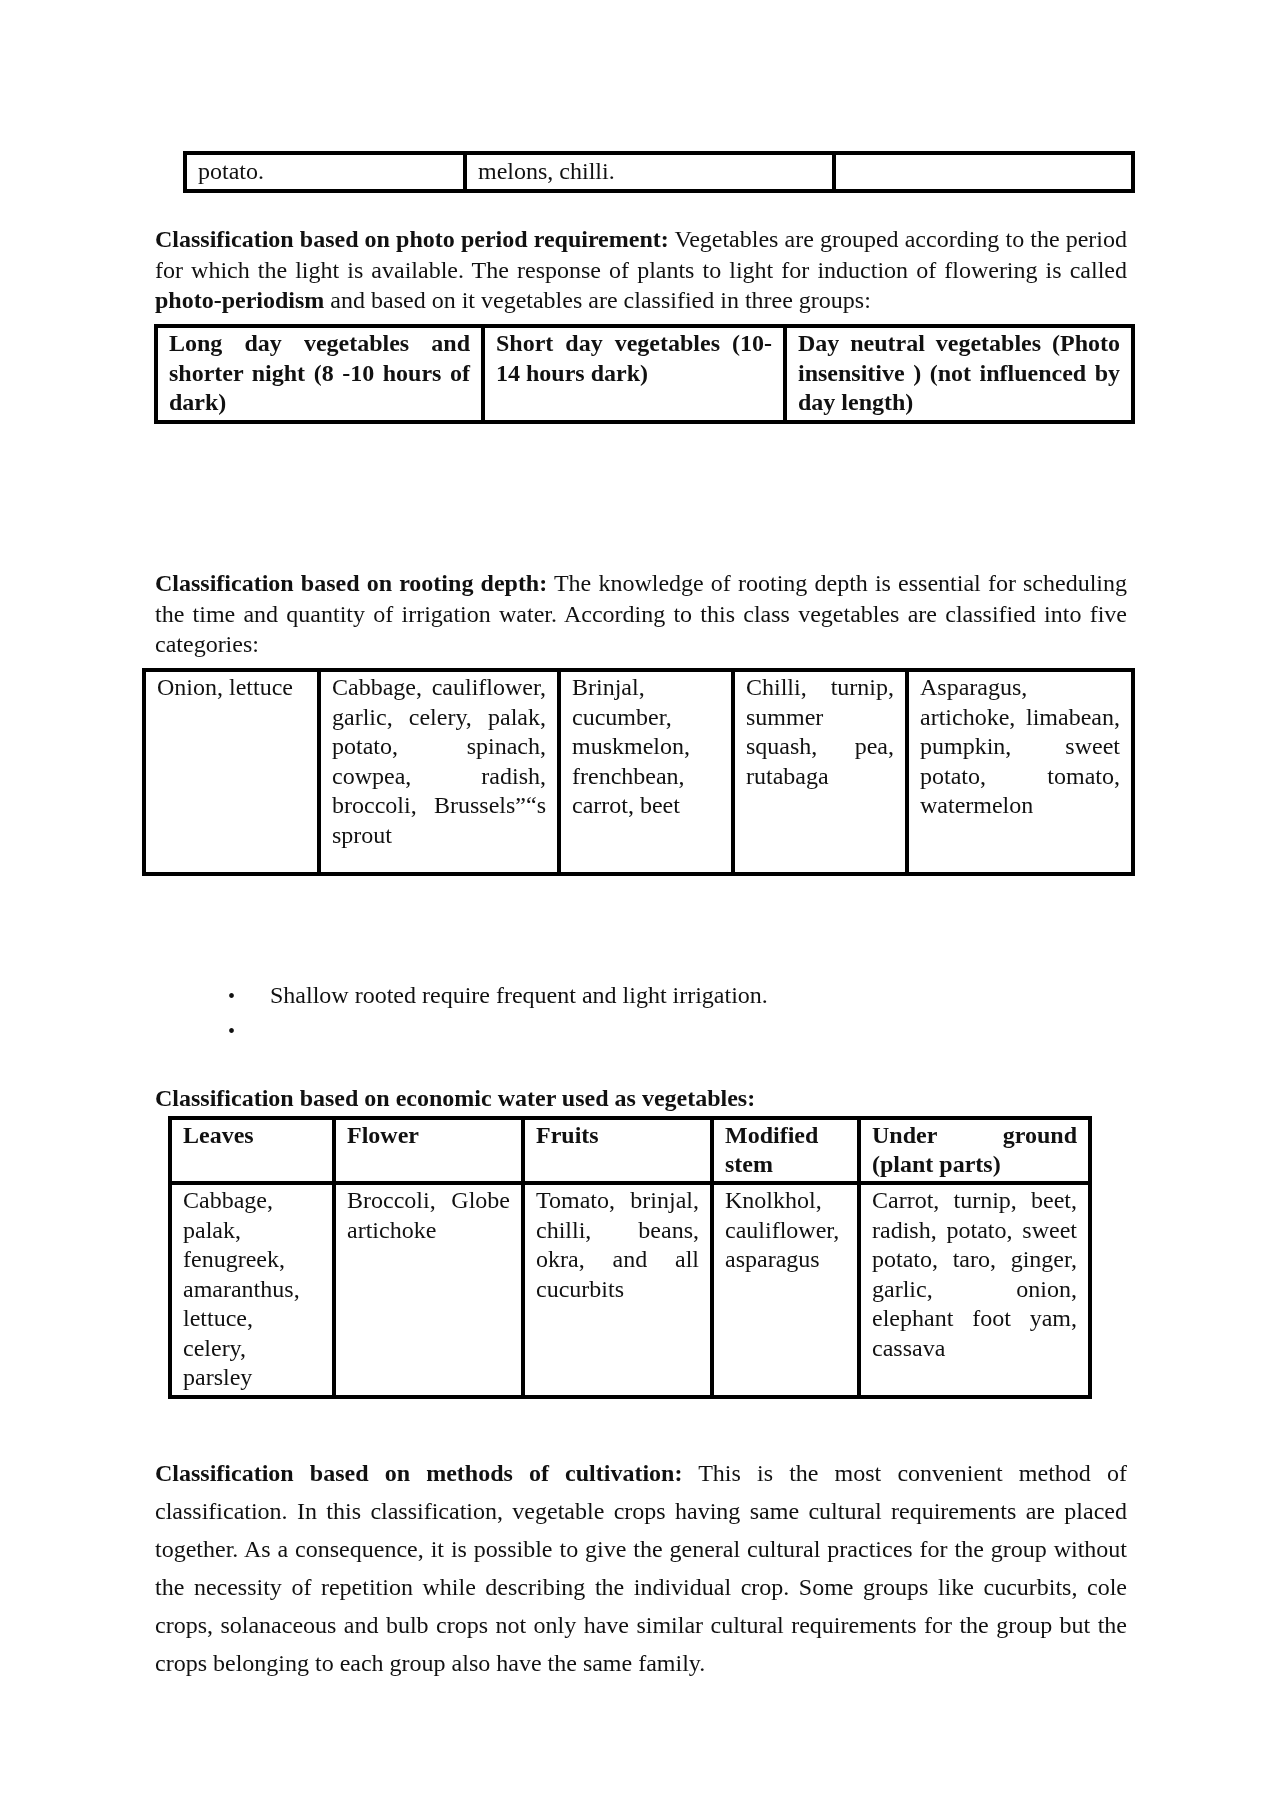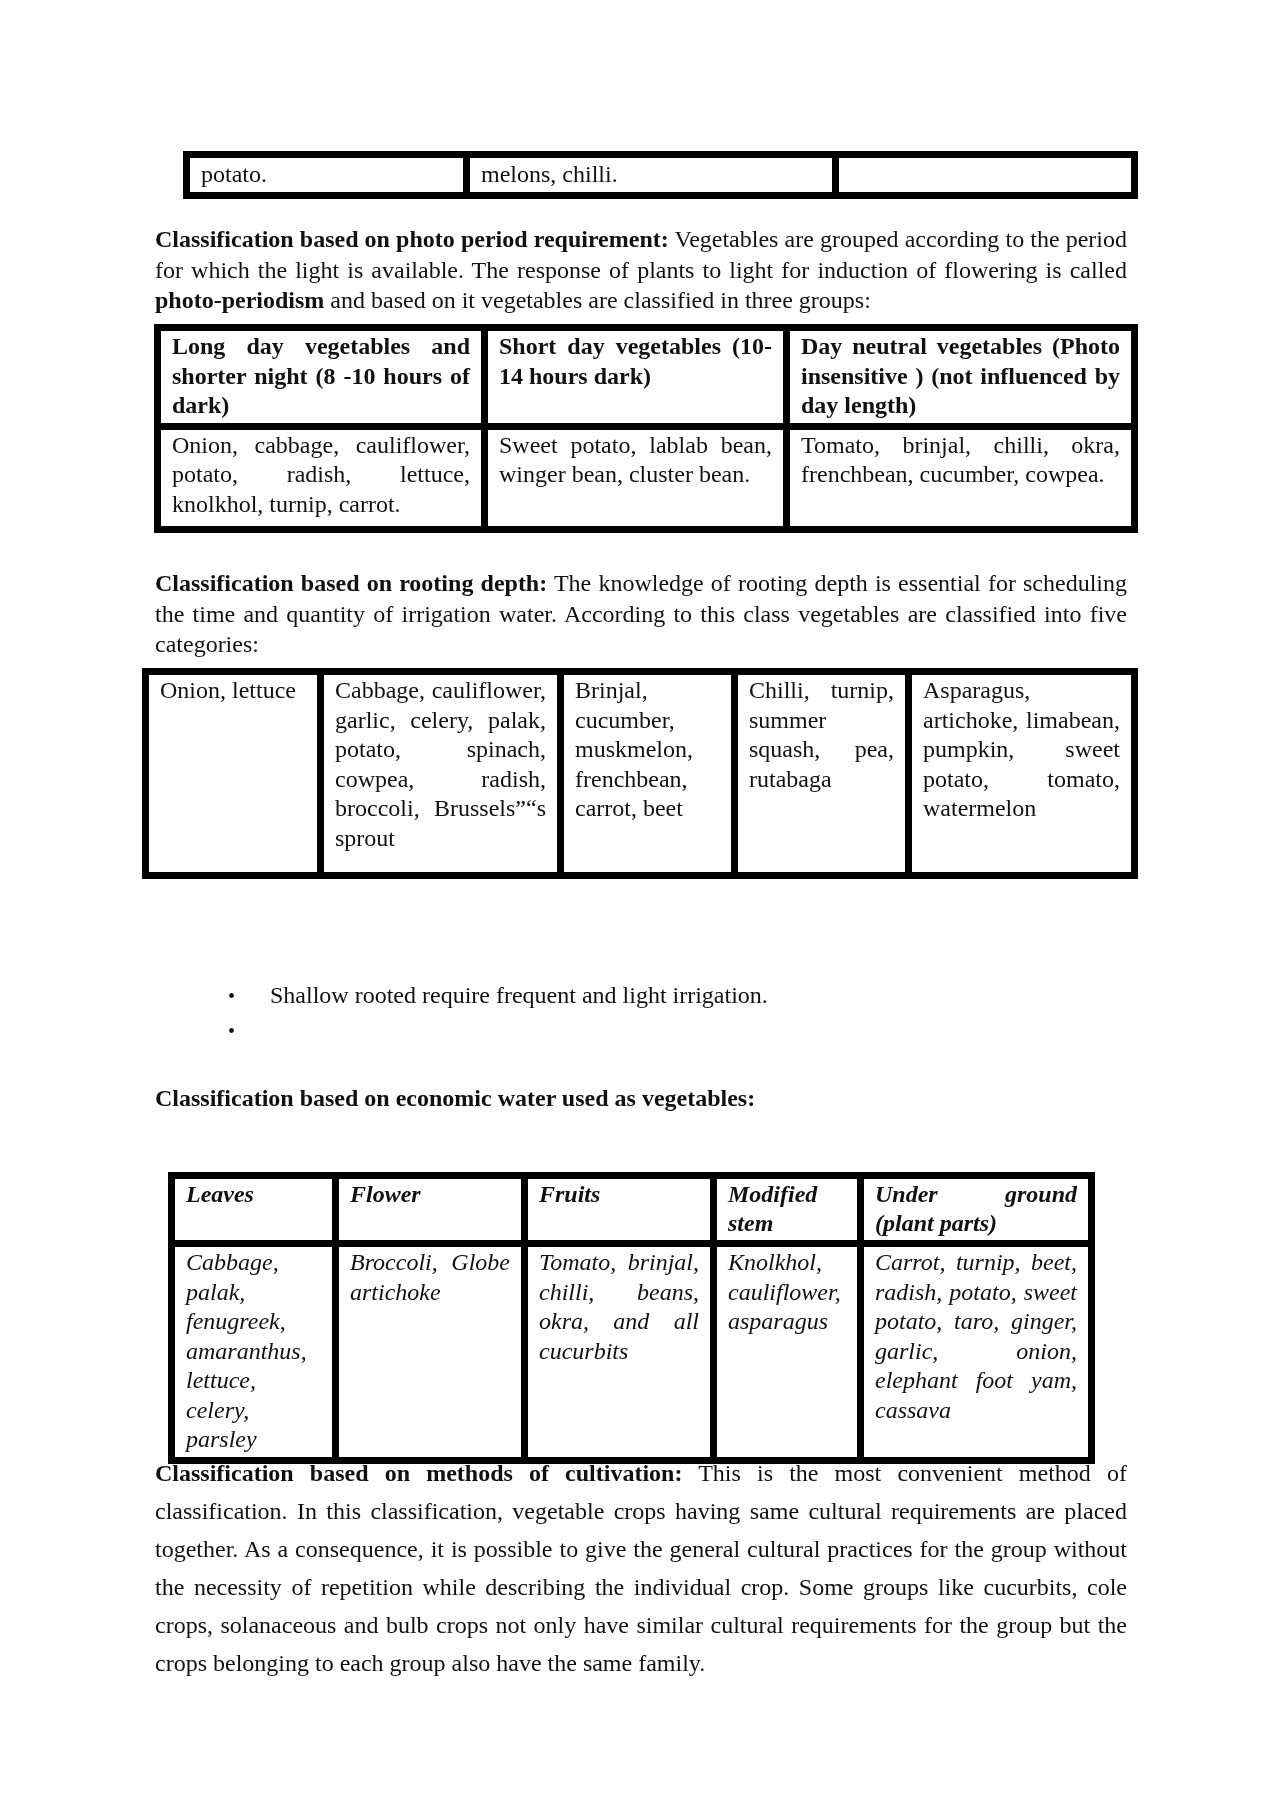--- a/index.html
+++ b/index.html
@@ -2,21 +2,21 @@
 <html><head>
 <meta charset="utf-8">
 <style>
   html, body { margin:0; padding:0; background:#ffffff; }
   body { width:1272px; height:1799px; position:relative; overflow:hidden;
          font-family:"Liberation Serif", serif; color:#111; }
   .para { position:absolute; left:155px; width:972px; font-size:24px; line-height:30.5px;
           text-align:justify; text-align-last:left; }
   .para b { font-weight:bold; }
   table.grid { position:absolute; border-collapse:collapse; table-layout:fixed; font-size:24px; }
-  table.grid td { border:7px solid #000000; vertical-align:top; padding:1px 11px 2px 11px;
+  table.grid td { border:4px solid #000000; vertical-align:top; padding:1px 11px 2px 11px;
                   line-height:29.5px; text-align:justify; text-align-last:left; }
   table.grid td.head { font-weight:bold; }
   .bullets { position:absolute; left:228px; font-size:24px; line-height:35px; }
   .bullet-row { display:flex; align-items:baseline; }
   .dot { width:42px; font-size:20px; }
   .heading { position:absolute; left:155px; font-size:24px; font-weight:bold; }
 </style>
 </head>
 <body>
 
@@ -44,25 +44,20 @@
       <col style="width:327px">
       <col style="width:302px">
       <col style="width:348px">
     </colgroup>
   <tbody>
       <tr style="height:92px;">
     <td class="head">Long day vegetables and shorter night (8 -10 hours of dark)</td>
     <td class="head">Short day vegetables (10-14 hours dark)</td>
     <td class="head" style="text-align:justify;">Day neutral vegetables (Photo insensitive ) (not influenced by day length)</td>
   </tr>
-  <tr style="height:103px;">
-    <td>Onion, cabbage, cauliflower, potato, radish, lettuce, knolkhol, turnip, carrot.</td>
-    <td>Sweet potato, lablab bean, winger bean, cluster bean.</td>
-    <td>Tomato, brinjal, chilli, okra, frenchbean, cucumber, cowpea.</td>
-  </tr>
 </tbody>
   </table>
 
 <div class="para" style="top:568px;">
   <b>Classification based on rooting depth:</b><span> The knowledge of rooting depth is essential for scheduling the time and quantity of irrigation water. According to this class vegetables are classified into five categories:</span>
 </div>
 
 <table class="grid" style="left:142px; top:668px; width:989px;">
   <colgroup>
     <col style="width:175px">
@@ -87,21 +82,21 @@
     <span class="dot">•</span>
     <span>Shallow rooted require frequent and light irrigation.</span>
   </div>
   <div class="bullet-row">
     <span class="dot">•</span>
   </div>
 </div>
 
 <div class="heading" style="top:1084px; line-height:28px;">Classification based on economic water used as vegetables:</div>
 
-<table class="grid" style="left:168px; top:1172px; width:920px;font-style:italic;">
+<table class="grid" style="left:168px; top:1116px; width:920px;">
   <colgroup>
     <col style="width:164px">
       <col style="width:189px">
       <col style="width:189px">
       <col style="width:147px">
       <col style="width:231px">
   </colgroup>
   <tbody>
       <tr style="height:62px;">
     <td class="head" style="line-height:29px;">Leaves</td>

